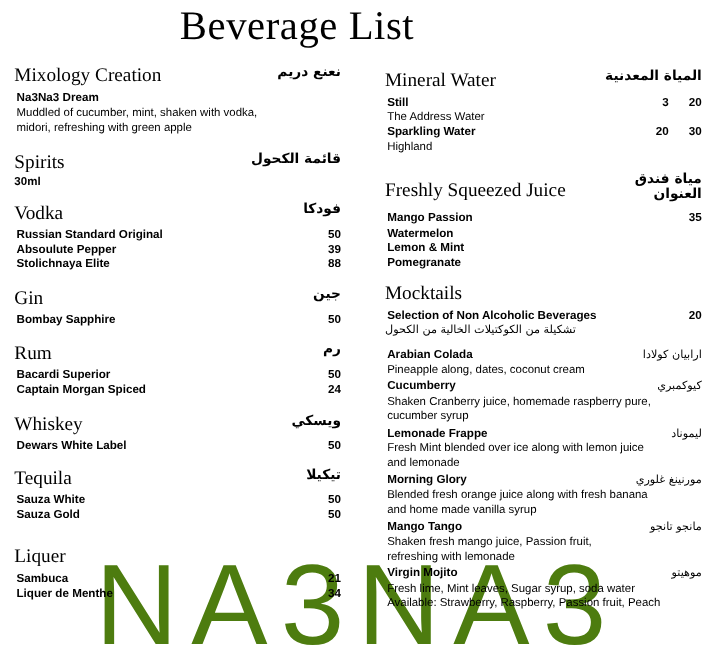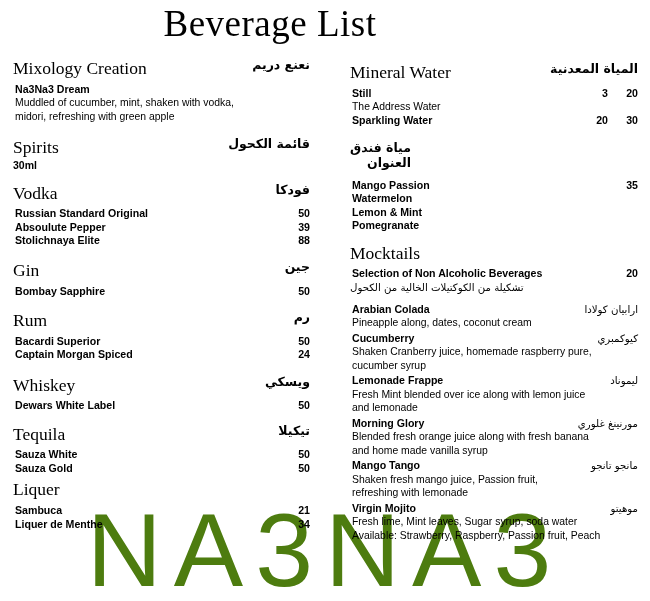--- a/index.html
+++ b/index.html
@@ -249,21 +249,21 @@
       <div class="sec-title-ar">ويسكي</div>
     </div>
     <div class="items">
       <div class="item-row">
         <div class="item-name">Dewars White Label</div>
         <div class="price price-left">50</div>
       </div>
     </div>
   </div>
 
-  <div class="sec" style="margin-bottom:4px;">
+  <div class="sec" style="margin-bottom:20px;">
     <div class="sec-head">
       <div class="sec-title">Tequila</div>
       <div class="sec-title-ar">تيكيلا</div>
     </div>
     <div class="items">
       <div class="item-row">
         <div class="item-name">Sauza White</div>
         <div class="price price-left">50</div>
       </div>
       <div class="item-row">
@@ -305,25 +305,27 @@
         <div class="item-name">Still</div>
         <div class="price price-small">3</div>
         <div class="price price-large">20</div>
       </div>
       <div class="item-desc">The Address Water</div>
       <div class="item-row">
         <div class="item-name">Sparkling Water</div>
         <div class="price price-small">20</div>
         <div class="price price-large">30</div>
       </div>
+      <div class="item-desc">Highland</div>
     </div>
   </div>
 
   <div class="sec" style="margin-bottom:10px;">
     <div class="sec-head">
+      <div class="sec-title" style="margin-top:7px;">Freshly Squeezed Juice</div>
       <div class="sec-title-ar">مياة فندق
 العنوان</div>
     </div>
     <div class="items" style="margin-top:8px;">
       <div class="item-row">
         <div class="item-name">Mango Passion</div>
         <div class="price price-one">35</div>
       </div>
       <div class="item-row">
         <div class="item-name">Watermelon</div>

